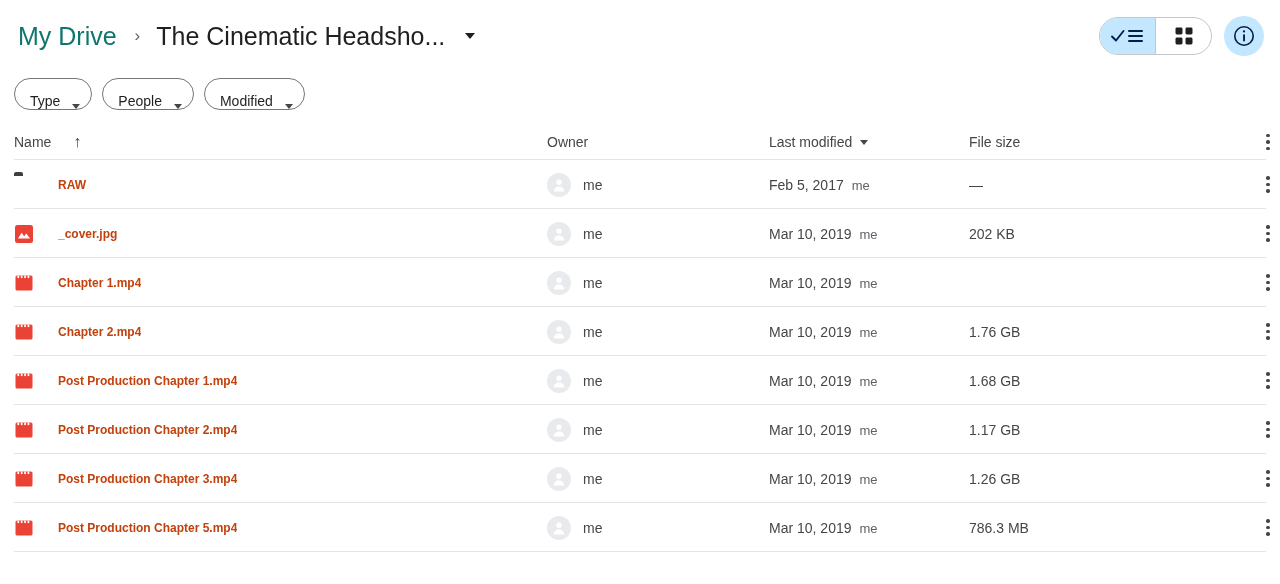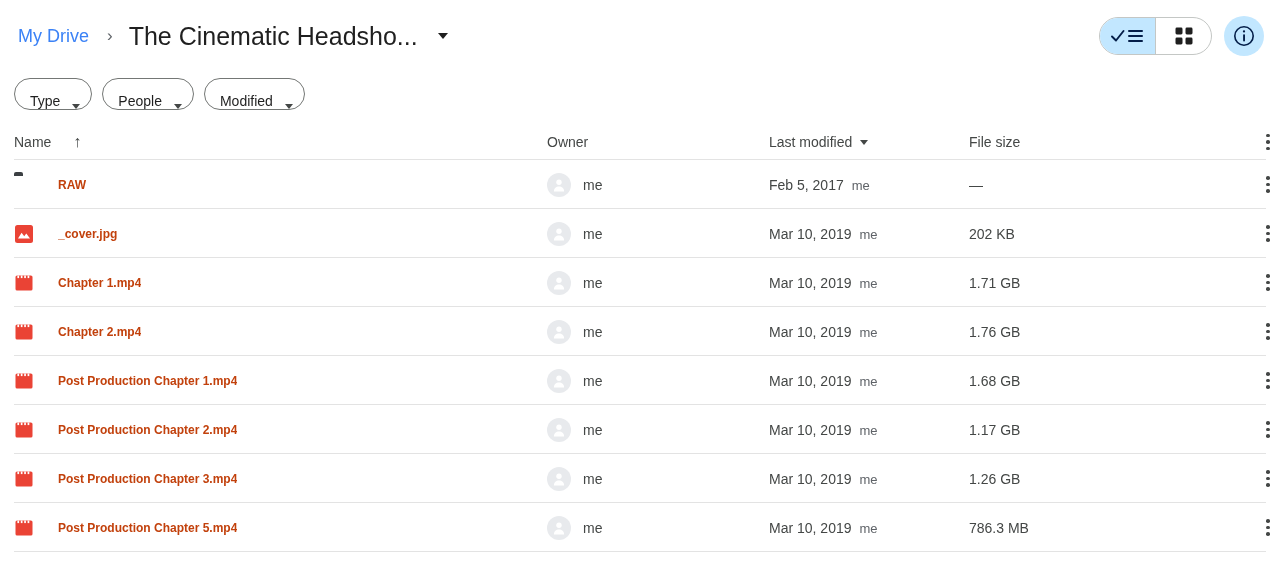--- a/index.html
+++ b/index.html
@@ -19,22 +19,22 @@
     display: flex;
     align-items: center;
     padding: 0 16px 0 14px;
   }
   .breadcrumb {
     display: flex;
     align-items: center;
     gap: 0;
   }
   .crumb-root {
-    font-size: 18px;
-    color: #3b82f6;
+    font-size: 25px;
+    color: #0f766e;
     letter-spacing: 0;
     padding: 2px 4px;
     border-radius: 4px;
     cursor: pointer;
   }
   .crumb-sep {
     font-size: 17px;
     color: #5f6368;
     margin: 0 12px 0 14px;
     user-select: none;
@@ -404,21 +404,20 @@
               <circle cx="8" cy="5.2" r="2.7" fill="#ffffff"></circle>
               <path d="M2.9 14.4c0-3 2.3-4.9 5.1-4.9s5.1 1.9 5.1 4.9z" fill="#ffffff"></path>
             </svg>
           </span>
           <span class="owner-name">me</span>
         </div>
         <div class="c-mod">
           <span class="mod-date">Mar 10, 2019</span>
           <span class="mod-by">me</span>
         </div>
-        <div class="c-size"><span class="size-val">1.71 GB</span></div>
         <div class="c-kebab">
           <div class="kebab">
             <span></span>
             <span></span>
             <span></span>
           </div>
         </div>
       </div>
       <div class="row file">
         <div class="c-name">

